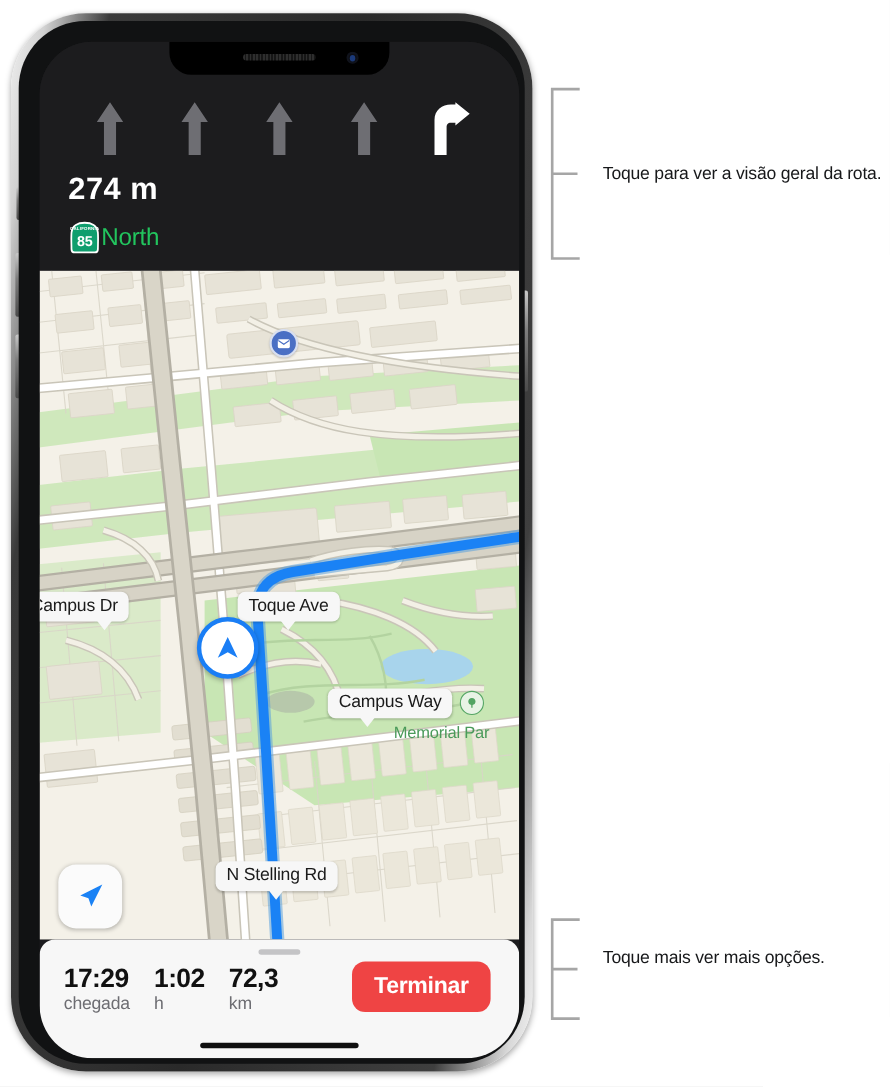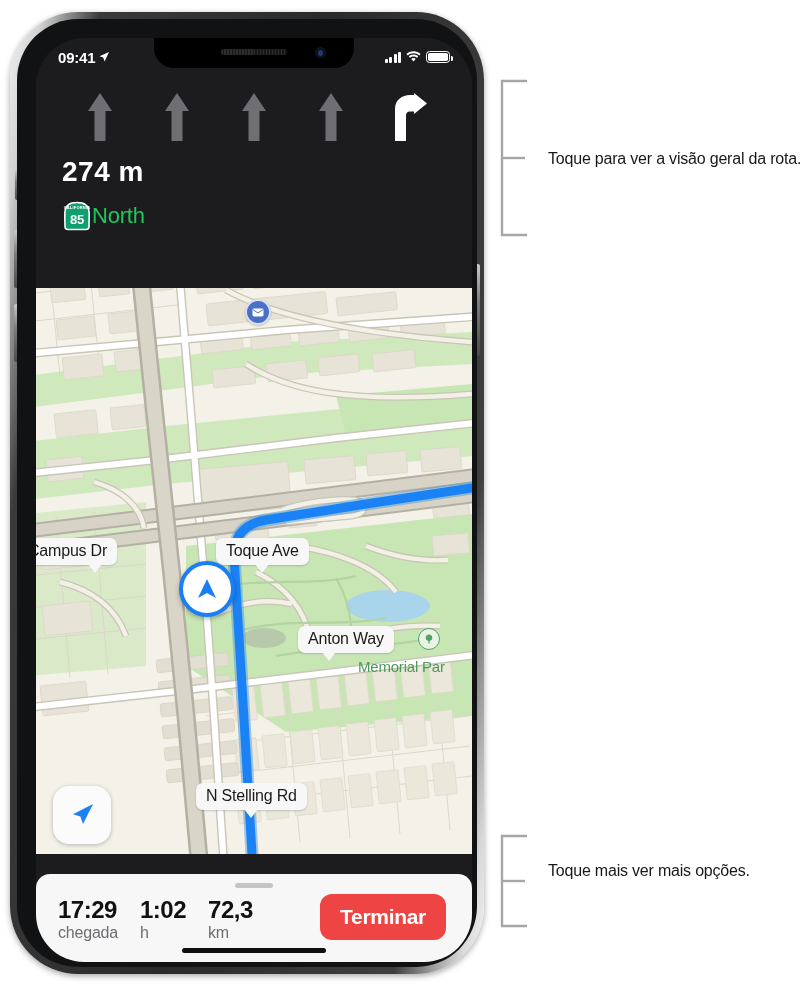--- a/index.html
+++ b/index.html
@@ -145,21 +145,21 @@
   }
   .batt span {
     position:absolute; left:1.3px; top:1.3px; bottom:1.3px; right:1.3px;
     background:#fff; border-radius:1.8px; display:block;
   }
 
   
   #nav-banner {
     position: absolute;
     top: 0; left: 0; right: 0;
-    height: 250px;
+    height: 208px;
     background: #1c1c1e;
     z-index: 20;
   }
   #lane-row {
     position: absolute;
     top: 50px;
     left: 0; right: 0;
     height: 58px;
     display: flex;
     align-items: center;
@@ -321,21 +321,20 @@
   
   #bottom-sheet {
     position: absolute;
     left: 0; right: 0;
     top: 816px;
     height: 108px;
     background: #f7f7f7;
     border-top-left-radius: 14px;
     border-top-right-radius: 14px;
     z-index: 25;
-    margin-top: 20px;
   }
   #grabber {
     position: absolute;
     left: 50%;
     transform: translateX(-50%);
     top: 9px;
     width: 38px; height: 5px;
     border-radius: 3px;
     background: #c4c4c6;
   }
@@ -451,48 +450,20 @@
             <div id="shield-sub">CALIFORNIA</div>
             <div id="shield-text">85</div>
           </div>
           <div id="road-name">North</div>
         </div>
       </div>
 
       <div id="notch">
         <div id="speaker-grille"></div>
         <div id="front-camera"></div>
-      </div>
-      <div id="status-bar">
-        <div id="status-left">
-          <span>09:41</span>
-          <span>
-            <svg width="12" height="12" viewBox="0 0 12 12">
-                <path d="M11 1 L1.5 5.2 L5.2 6.6 L6.6 10.6 Z" fill="#fff"></path>
-              </svg>
-          </span>
-        </div>
-        <div id="status-right">
-          <span class="sig-bars">
-              <i></i>
-              <i></i>
-              <i></i>
-              <i></i>
-            </span>
-          <span>
-            <svg width="15" height="11" viewBox="0 0 15 11">
-              <path d="M7.5 2.2c2.2 0 4.2.8 5.7 2.2l1.3-1.4C12.7 1.2 10.2.2 7.5.2S2.3 1.2.5 3l1.3 1.4C3.3 3 5.3 2.2 7.5 2.2z" fill="#fff"></path>
-              <path d="M7.5 5.5c1.3 0 2.5.5 3.4 1.3l1.3-1.4C11 4.2 9.3 3.5 7.5 3.5S4 4.2 2.8 5.4l1.3 1.4c.9-.8 2.1-1.3 3.4-1.3z" fill="#fff"></path>
-              <path d="M7.5 7c-.9 0-1.7.4-2.2 1L7.5 10.6 9.7 8c-.5-.6-1.3-1-2.2-1z" fill="#fff"></path>
-            </svg>
-          </span>
-          <span class="batt">
-              <span></span>
-            </span>
-        </div>
       </div>
 
       <div id="map">
         <svg width="436" height="608" viewBox="0 0 436 608">
           <defs>
             <clipPath id="mapclip">
                 <rect x="0" y="0" width="436" height="608"></rect>
               </clipPath>
           </defs>
           <g clip-path="url(#mapclip)">
@@ -667,21 +638,21 @@
 
         <div id="poi-mail">
           <svg width="12" height="9" viewBox="0 0 12 9">
               <rect x="0.5" y="0.5" width="11" height="8" rx="1.4" fill="#fff"></rect>
               <path d="M1 1.6 L6 5 L11 1.6" fill="none" stroke="#4a6fc4" stroke-width="1"></path>
             </svg>
         </div>
 
         <div class="map-label" id="lbl-campus">Campus Dr</div>
         <div class="map-label" id="lbl-mary">Toque Ave</div>
-        <div class="map-label" id="lbl-anton">Anton Way</div>
+        <div class="map-label" id="lbl-anton">Campus Way</div>
         <div class="map-label" id="lbl-stelling">N Stelling Rd</div>
 
         <div id="park-name">Memorial Par</div>
         <div id="park-icon">
           <svg width="12" height="12" viewBox="0 0 12 12">
               <path d="M6 1.5 C8 1.5 9.3 3 9.3 4.8 C9.3 6.6 8 7.8 6.6 7.9 L6.6 10.5 L5.4 10.5 L5.4 7.9 C4 7.8 2.7 6.6 2.7 4.8 C2.7 3 4 1.5 6 1.5 Z" fill="#53a463"></path>
             </svg>
         </div>
 
         <div id="user-puck">

